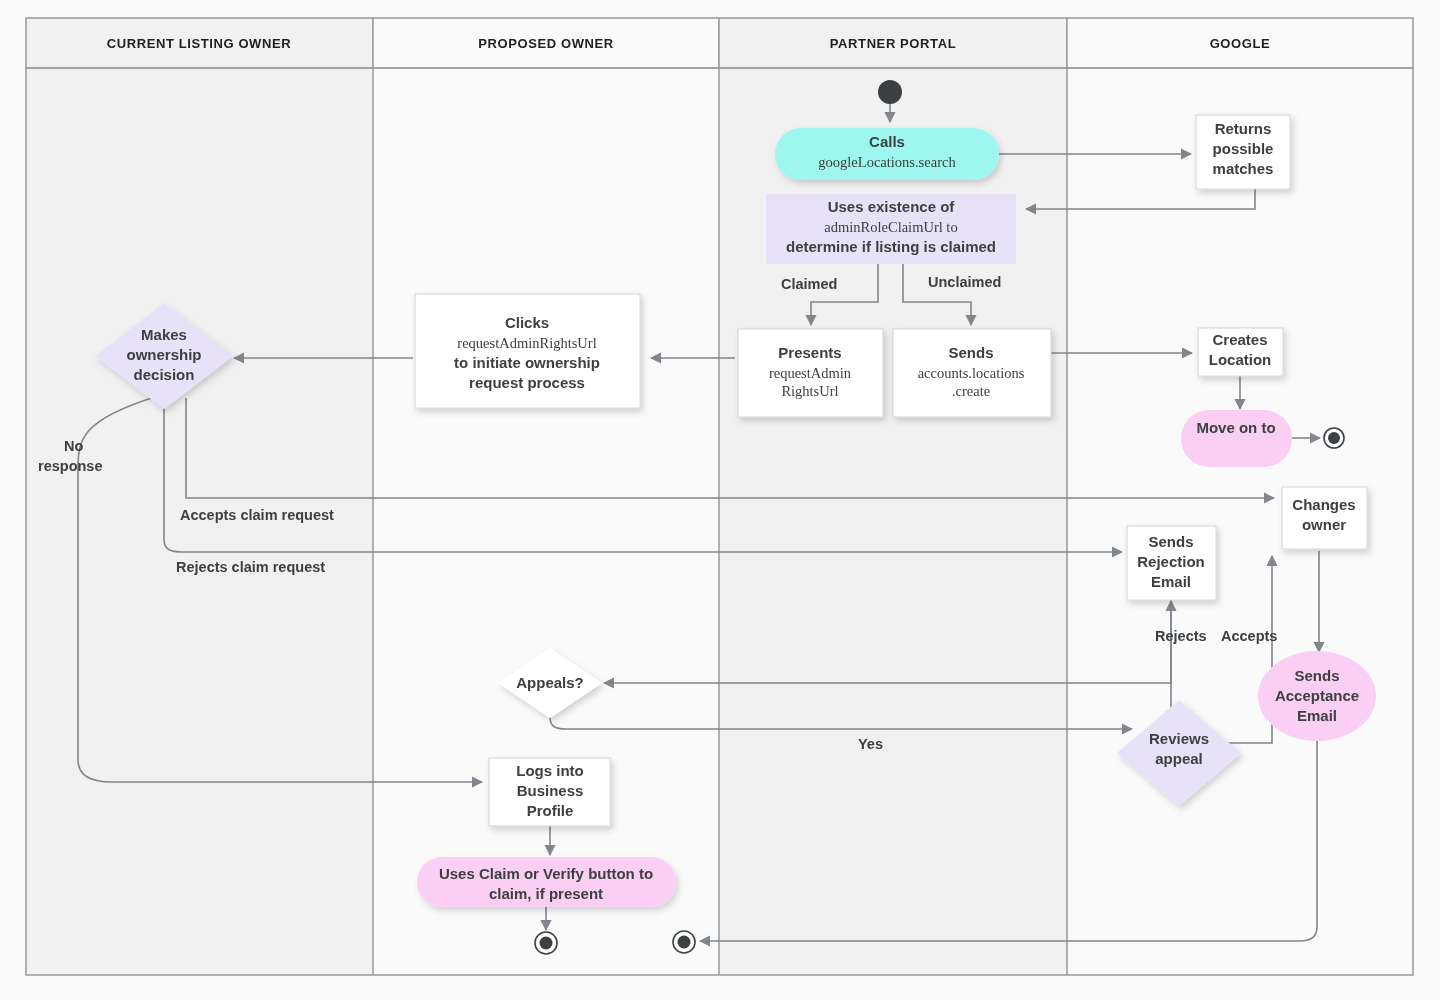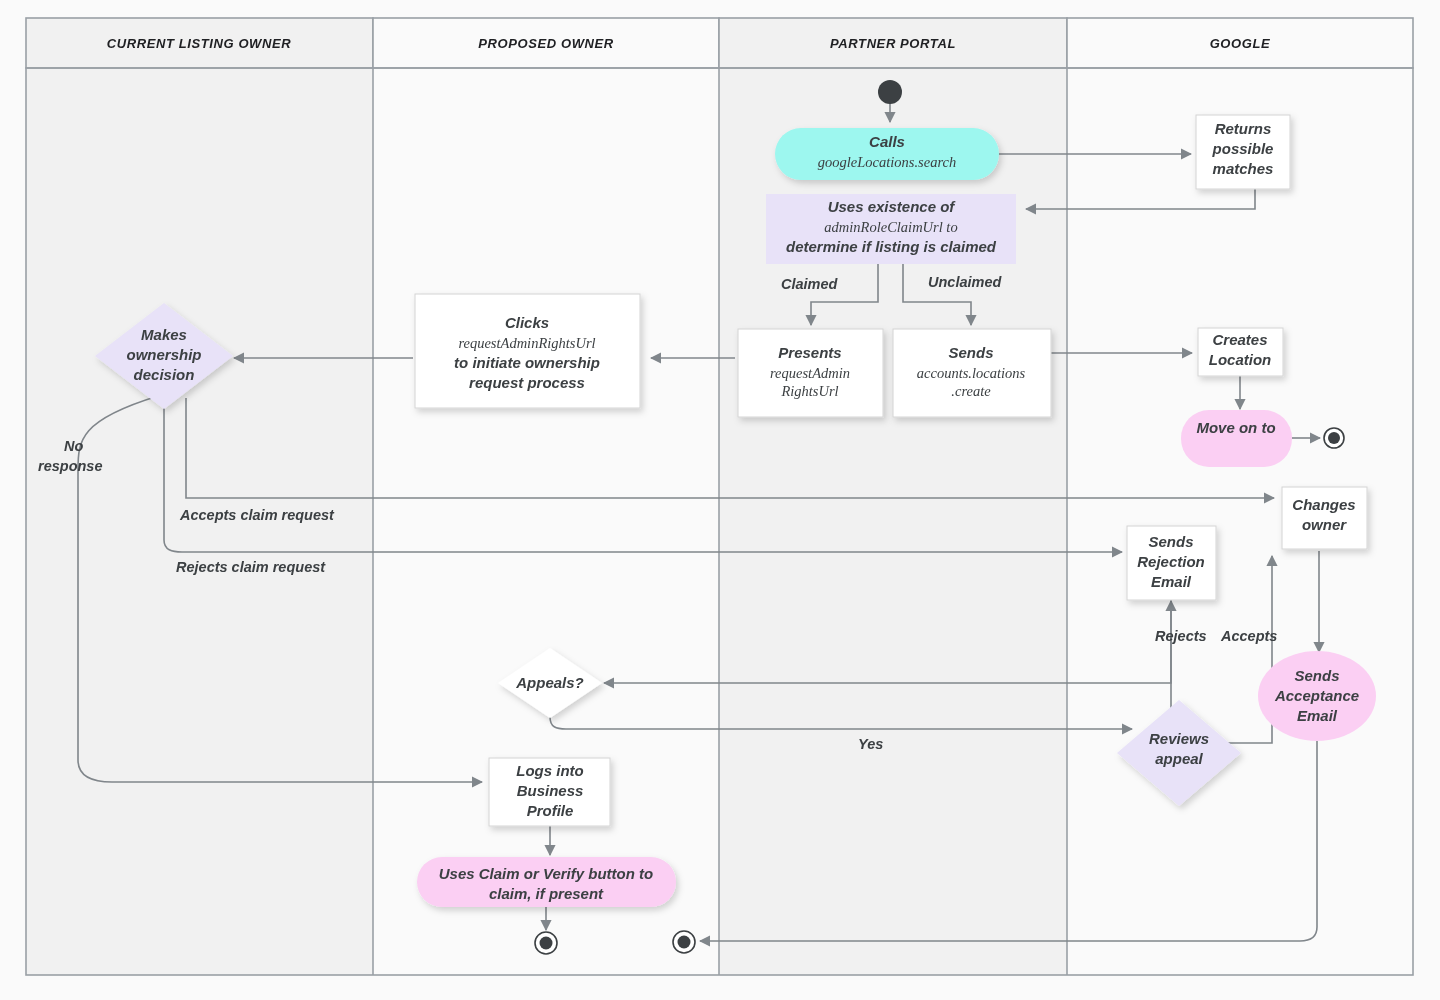--- a/index.html
+++ b/index.html
@@ -3,21 +3,21 @@
 <meta charset="utf-8">
 <title>Listing Ownership Transfer Flow</title>
 <style>
   html,body{margin:0;padding:0;}
   body{
     width:1440px;height:1000px;
     background:#FAFAFA;
     font-family:"Liberation Sans", sans-serif;
     overflow:hidden;
   }
-  #canvas{position:absolute;left:0;top:0;width:1440px;height:1000px;font-style:italic;}
+  #canvas{position:absolute;left:0;top:0;width:1440px;height:1000px;}
   svg#diagram{position:absolute;left:0;top:0;width:1440px;height:1000px;}
 
   .node-label{
     font-family:"Liberation Sans", sans-serif;
     font-weight:bold;
     fill:#3C4043;
     text-anchor:middle;
     dominant-baseline:middle;
   }
   .mono{font-family:"Liberation Serif", serif; font-weight:normal;}

